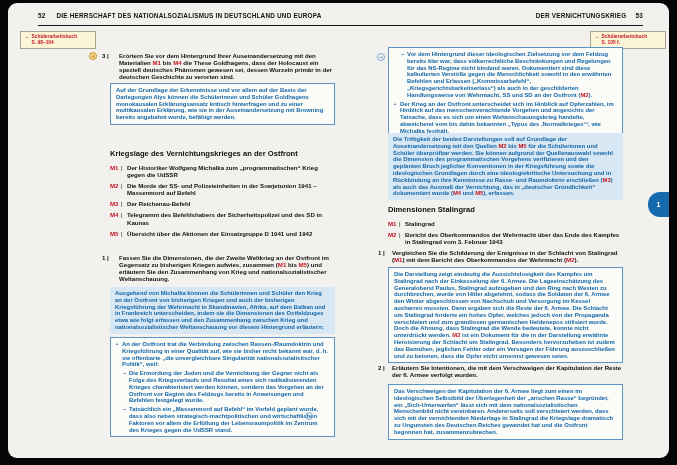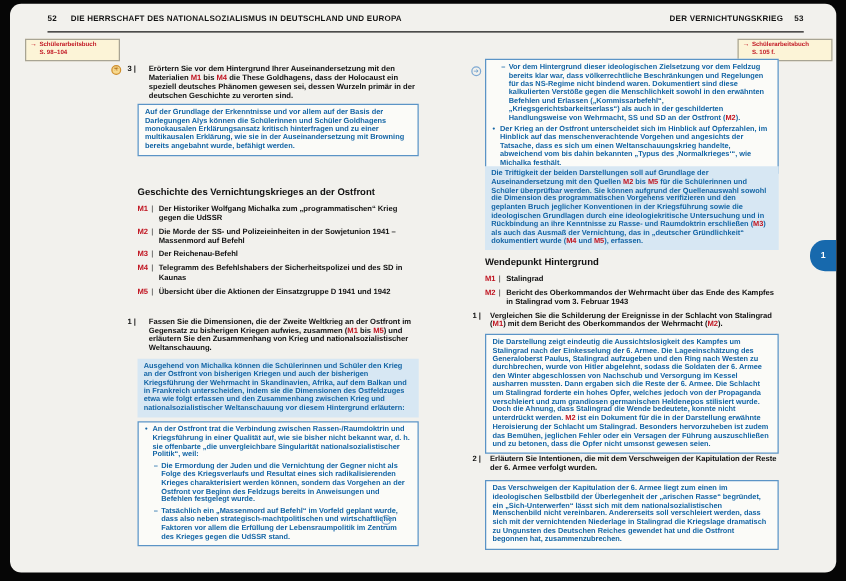--- a/index.html
+++ b/index.html
@@ -108,21 +108,21 @@
   <div class="blk task" style="left:94px;top:50px;width:233px;">
     <span class="ticon"><i>✳</i></span>
     <span class="tnum">3 |</span>
     <span class="ttext"><span>Erörtern Sie vor dem Hintergrund Ihrer Auseinandersetzung mit den Materialien </span><span class="c-red">M1</span><span> bis </span><span class="c-red">M4</span><span> die These Goldhagens, dass der Holocaust ein speziell deutsches Phänomen gewesen sei, dessen Wurzeln primär in der deutschen Geschichte zu verorten sind.</span></span>
   </div>
 
   <div class="blk box bordered" style="left:102px;top:80px;width:225px;">
     <p><span>Auf der Grundlage der Erkenntnisse und vor allem auf der Basis der Darlegungen Alys können die Schülerinnen und Schüler Goldhagens monokausalen Erklärungsansatz kritisch hinterfragen und zu einer multikausalen Erklärung, wie sie in der Auseinandersetzung mit Browning bereits angebahnt wurde, befähigt werden.</span></p>
   </div>
 
-  <h2 class="h2" style="left:102px;top:146px;">Geschichte des Vernichtungskrieges an der Ostfront</h2>
+  <h2 class="h2" style="left:102px;top:146px;">Kriegslage des Vernichtungskrieges an der Ostfront</h2>
 
   <div class="blk" style="left:102px;top:161px;width:226px;">
     <div class="mrow">
       <span class="mlabel">M1</span>
       <span class="msep">|</span>
       <span class="mtitle">Der Historiker Wolfgang Michalka zum „programmatischen“ Krieg gegen die UdSSR</span>
     </div>
     <div class="mrow">
       <span class="mlabel">M2</span>
       <span class="msep">|</span>
@@ -181,21 +181,21 @@
     <div class="bitem lvl1">
       <span class="bglyph">•</span>
       <span class="btext"><span>Der Krieg an der Ostfront unterscheidet sich im Hinblick auf Opferzahlen, im Hinblick auf das menschenverachtende Vorgehen und angesichts der Tatsache, dass es sich um einen Weltanschauungskrieg handelte, abweichend vom bis dahin bekannten „Typus des ‚Normalkrieges‘“, wie Michalka festhält.</span></span>
     </div>
   </div>
 
   <div class="blk box filled" style="left:380px;top:130px;width:235px;">
     <p><span>Die Triftigkeit der beiden Darstellungen soll auf Grundlage der Auseinandersetzung mit den Quellen </span><span class="c-red">M2</span><span> bis </span><span class="c-red">M5</span><span> für die Schülerinnen und Schüler überprüfbar werden. Sie können aufgrund der Quellenauswahl sowohl die Dimension des programmatischen Vorgehens verifizieren und den geplanten Bruch jeglicher Konventionen in der Kriegsführung sowie die ideologischen Grundlagen durch eine ideologiekritische Untersuchung und in Rückbindung an ihre Kenntnisse zu Rasse- und Raumdoktrin erschließen (</span><span class="c-red">M3</span><span>) als auch das Ausmaß der Vernichtung, das in „deutscher Gründlichkeit“ dokumentiert wurde (</span><span class="c-red">M4</span><span> und </span><span class="c-red">M5</span><span>), erfassen.</span></p>
   </div>
 
-  <h2 class="h2" style="left:380px;top:202px;">Wendepunkt Hintergrund</h2>
+  <h2 class="h2" style="left:380px;top:202px;">Dimensionen Stalingrad</h2>
 
   <div class="blk" style="left:380px;top:217px;width:238px;">
     <div class="mrow">
       <span class="mlabel">M1</span>
       <span class="msep">|</span>
       <span class="mtitle">Stalingrad</span>
     </div>
     <div class="mrow">
       <span class="mlabel">M2</span>
       <span class="msep">|</span>

